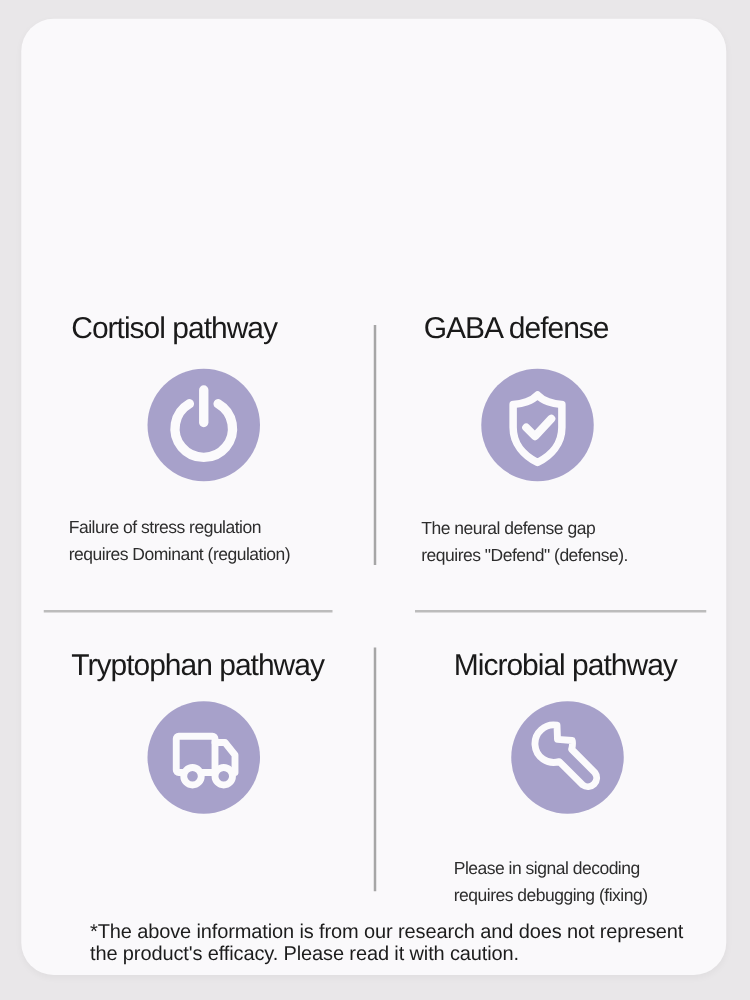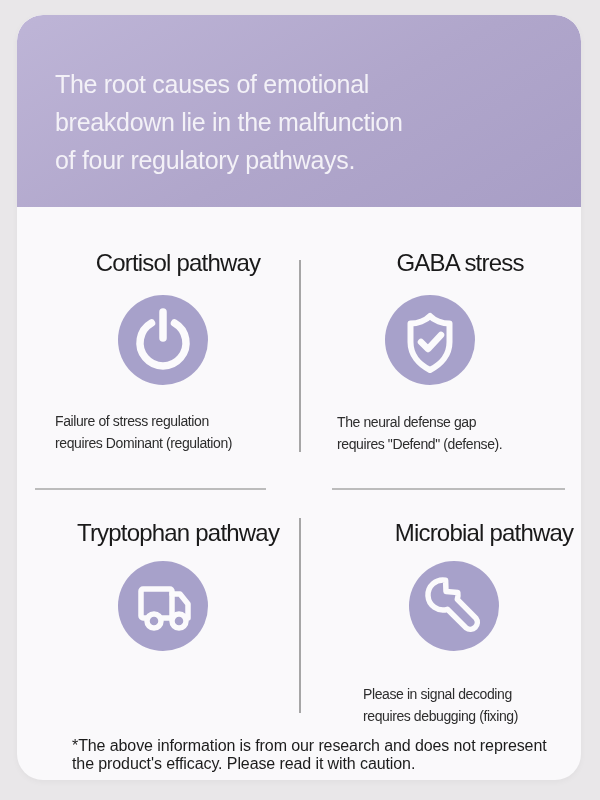--- a/index.html
+++ b/index.html
@@ -43,21 +43,21 @@
 
   .quad { position: absolute; width: 282px; box-sizing: border-box; }
   .quad-1 { left: 0;     top: 192px; height: 281px; }
   .quad-2 { left: 282px; top: 192px; height: 281px; }
   .quad-3 { left: 0;     top: 473px; height: 252px; }
   .quad-4 { left: 282px; top: 473px; height: 252px; margin-left: 24px; }
 
   .quad-title {
     margin: 0;
     padding-left: 40px;
-    text-align: center;
+    text-align: left;
     font-size: 24px;
     letter-spacing: -0.8px;
     font-weight: 500;
     color: #1a1a1a;
     white-space: nowrap;
   }
   .quad-1 .quad-title, .quad-2 .quad-title { margin-top: 42px; }
   .quad-3 .quad-title, .quad-4 .quad-title { margin-top: 31px; }
 
   .icon-circle {
@@ -109,40 +109,35 @@
   }
 
   .glyph { stroke: #fbfafc; fill: none; stroke-linecap: round; stroke-linejoin: round; }
 </style>
 </head>
 <body>
 
 <div class="stage">
   <div class="card">
 
-    <div class="header">
-      <div class="header-title">The root causes of emotional
-breakdown lie in the malfunction
-of four regulatory pathways.</div>
-    </div>
 
     <div class="quad quad-1">
       <h2 class="quad-title">Cortisol pathway</h2>
       <div class="icon-circle">
         <svg viewBox="0 0 90 90">
           <path class="glyph" d="M33.5 28 A 23 23 0 1 0 56.5 28" stroke-width="7.5"></path>
           <line class="glyph" x1="45" y1="17" x2="45" y2="43" stroke-width="7.5"></line>
         </svg>
       </div>
       <div class="quad-desc">Failure of stress regulation
 requires Dominant (regulation)</div>
     </div>
 
     <div class="quad quad-2">
-      <h2 class="quad-title">GABA stress</h2>
+      <h2 class="quad-title">GABA defense</h2>
       <div class="icon-circle">
         <svg viewBox="0 0 90 90">
           <path class="glyph" d="M45 21 C41 25.5 32.5 28.5 25.5 28.5 L25.5 47 C25.5 60 34 69.5 45 75 C56 69.5 64.5 60 64.5 47 L64.5 28.5 C57.5 28.5 49 25.5 45 21 Z" stroke-width="6"></path>
           <path class="glyph" d="M36 47 L43 54 L56 40" stroke-width="6.5"></path>
         </svg>
       </div>
       <div class="quad-desc">The neural defense gap
 requires "Defend" (defense).</div>
     </div>
 

